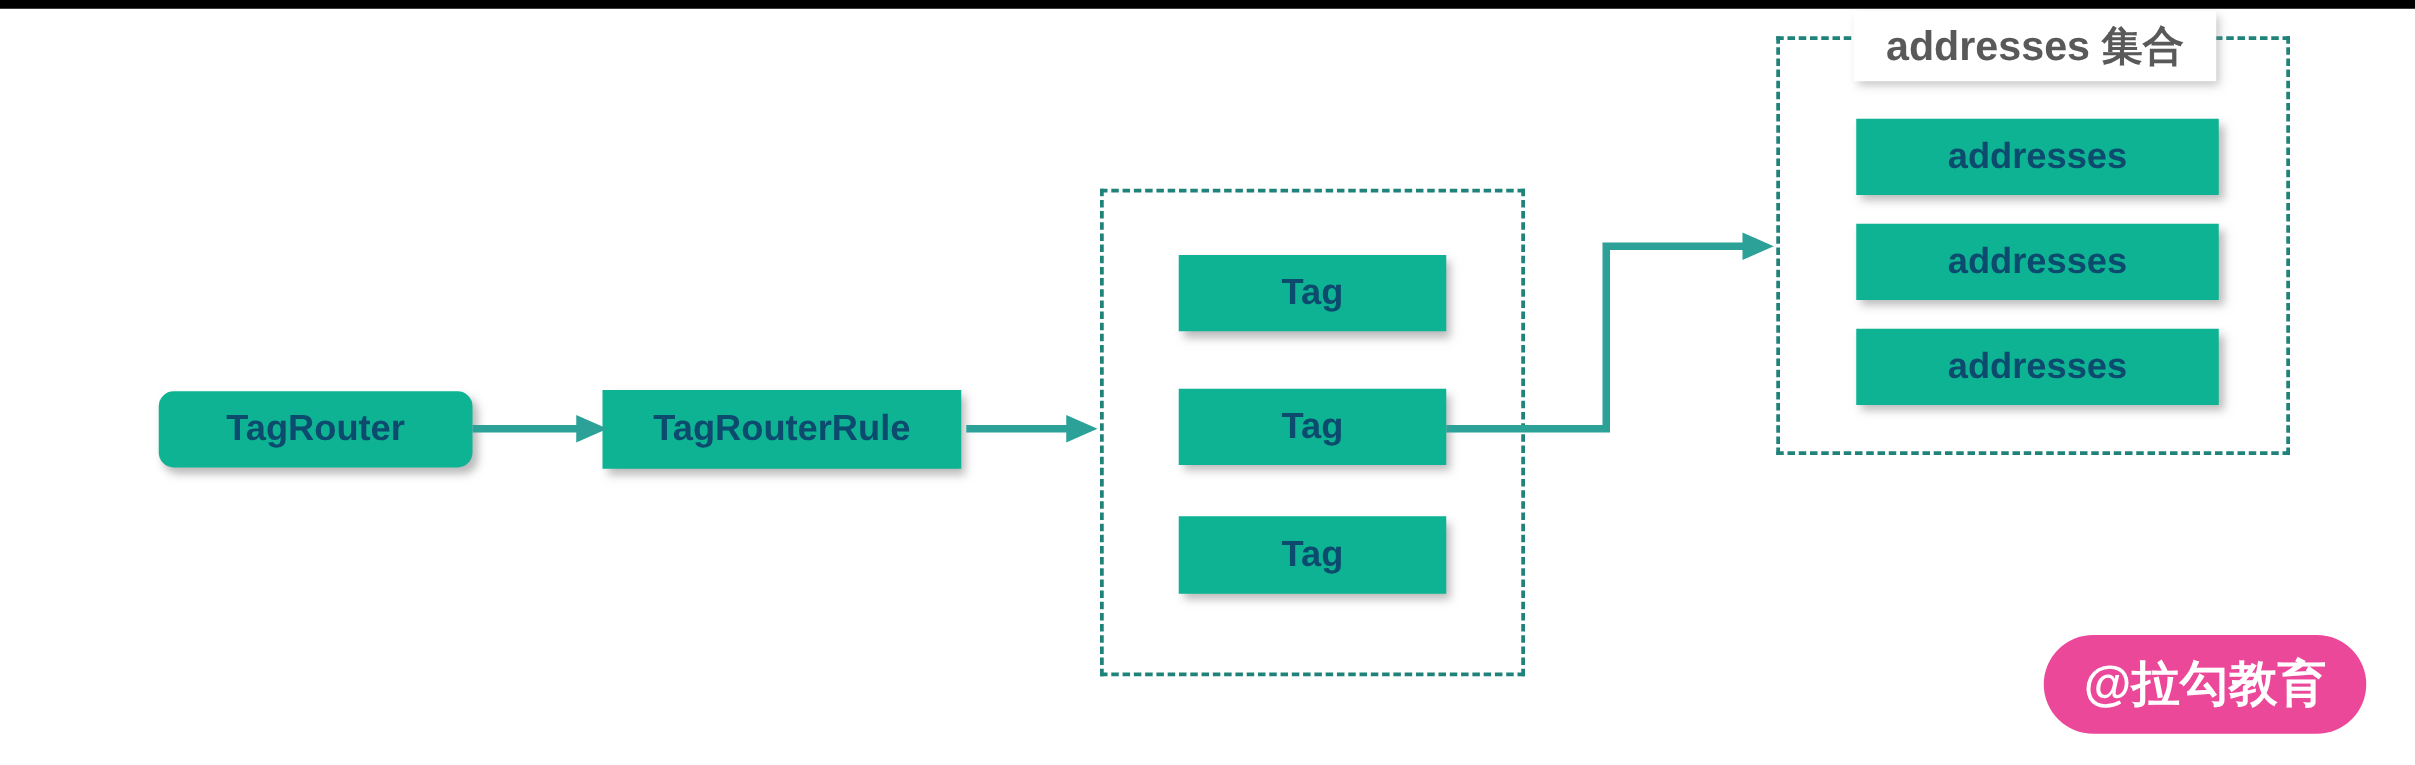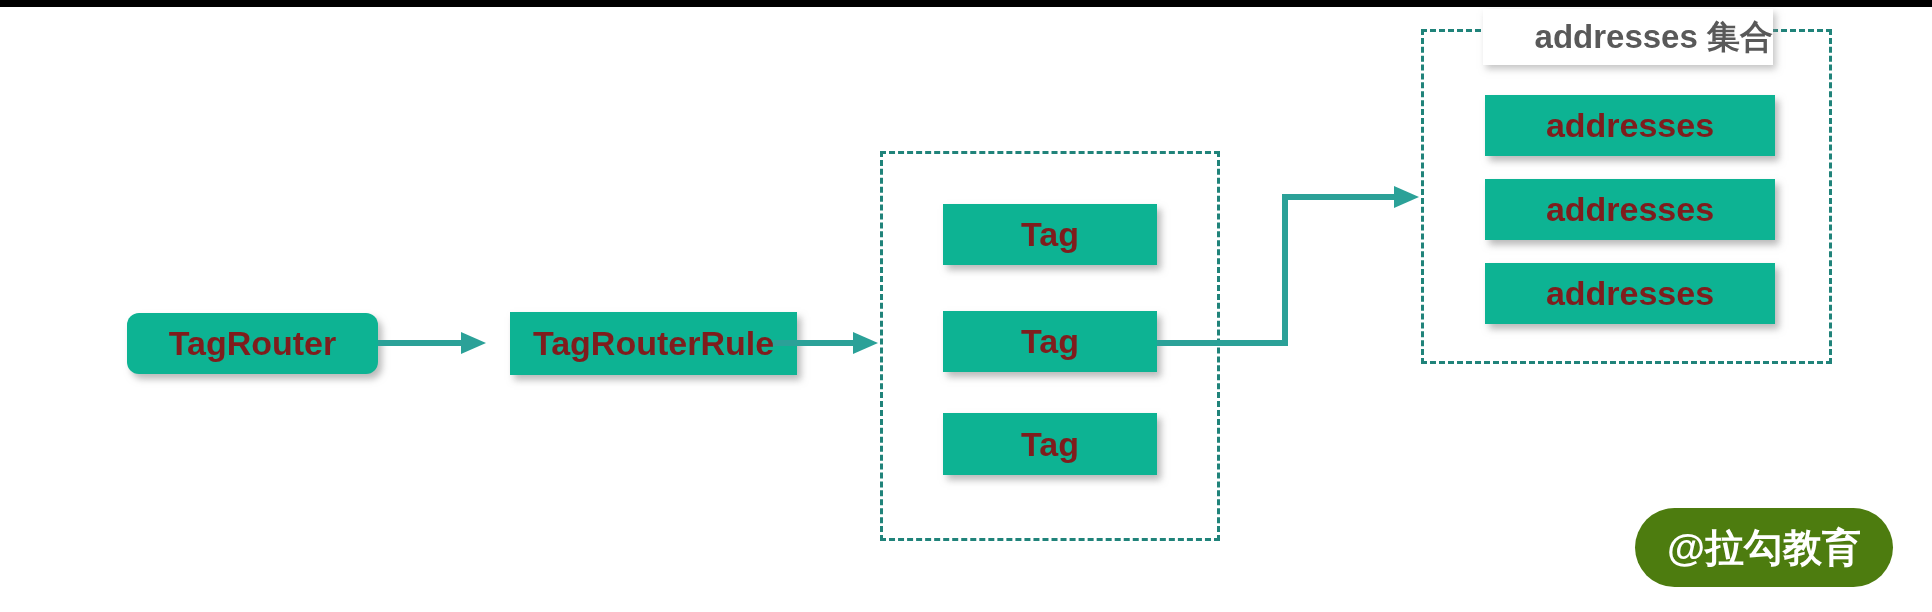--- a/index.html
+++ b/index.html
@@ -16,29 +16,29 @@
     position: absolute;
     left: 0; top: 0;
     width: 1932px; height: 7px;
     background: #000000;
   }
 
   
   .node {
     position: absolute;
     background: #0db393;
-    color: #7f1d1d;
+    color: #0c4a6e;
     font-weight: bold;
-    font-size: 34px;
+    font-size: 29px;
     text-align: center;
     box-shadow: 4px 5px 7px rgba(130,130,130,0.55);
   }
 
   #tagrouter      { left: 127px;  top: 313px; width: 251px; height: 61px; line-height: 61px; border-radius: 12px; }
-  #tagrouterrule  { left: 510px;  top: 312px; width: 287px; height: 63px; line-height: 63px; }
+  #tagrouterrule  { left: 482px;  top: 312px; width: 287px; height: 63px; line-height: 63px; }
 
   #tag-1 { left: 943px; top: 204px; width: 214px; height: 61px; line-height: 61px; }
   #tag-2 { left: 943px; top: 311px; width: 214px; height: 61px; line-height: 61px; }
   #tag-3 { left: 943px; top: 413px; width: 214px; height: 62px; line-height: 62px; }
 
   #addr-1 { left: 1485px; top: 95px;  width: 290px; height: 61px; line-height: 61px; }
   #addr-2 { left: 1485px; top: 179px; width: 290px; height: 61px; line-height: 61px; }
   #addr-3 { left: 1485px; top: 263px; width: 290px; height: 61px; line-height: 61px; }
 
   
@@ -50,21 +50,21 @@
   #tags-group { left: 880px;  top: 151px; width: 334px; height: 384px; }
   #addr-group { left: 1421px; top: 29px;  width: 405px; height: 329px; }
 
   
   .group-label {
     position: absolute;
     background: #ffffff;
     color: #595959;
     font-weight: bold;
     font-size: 33px;
-    text-align: right;
+    text-align: center;
     box-shadow: 3px 4px 7px rgba(140,140,140,0.5);
     z-index: 3;
   }
   #tags-label { left: 943px;  top: 110px; width: 214px; height: 62px; line-height: 62px; }
   #addr-label { left: 1483px; top: 9px;   width: 290px; height: 56px; line-height: 56px; }
 
   
   #arrows {
     position: absolute;
     left: 0; top: 0;
@@ -75,21 +75,21 @@
   .arrow-stroke { stroke: #2ba198; stroke-width: 6; fill: none; }
   .arrow-head   { fill: #2ba198; stroke: none; }
 
   
   #watermark {
     position: absolute;
     left: 1635px; top: 508px;
     width: 258px; height: 79px;
     line-height: 79px;
     border-radius: 40px;
-    background: #4d7c0f;
+    background: #ec4899;
     color: #ffffff;
     font-size: 39px;
     font-weight: bold;
     text-align: center;
     z-index: 4;
   }
 </style>
 </head>
 <body>
 

